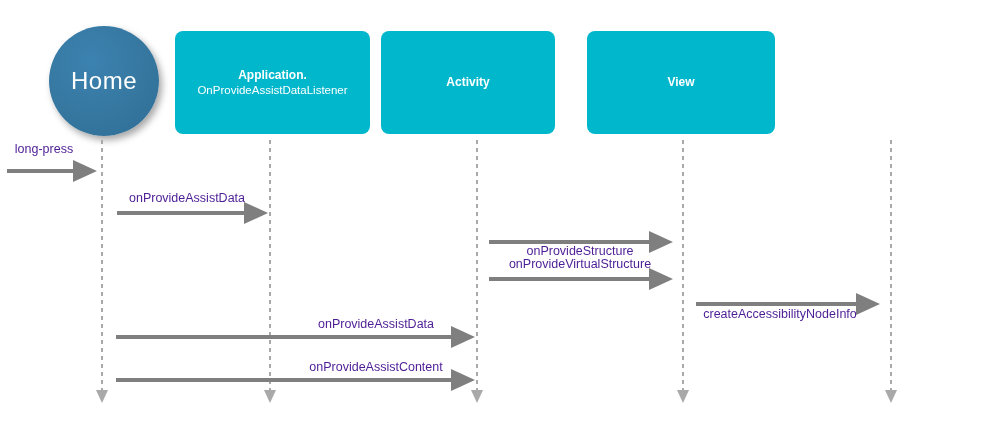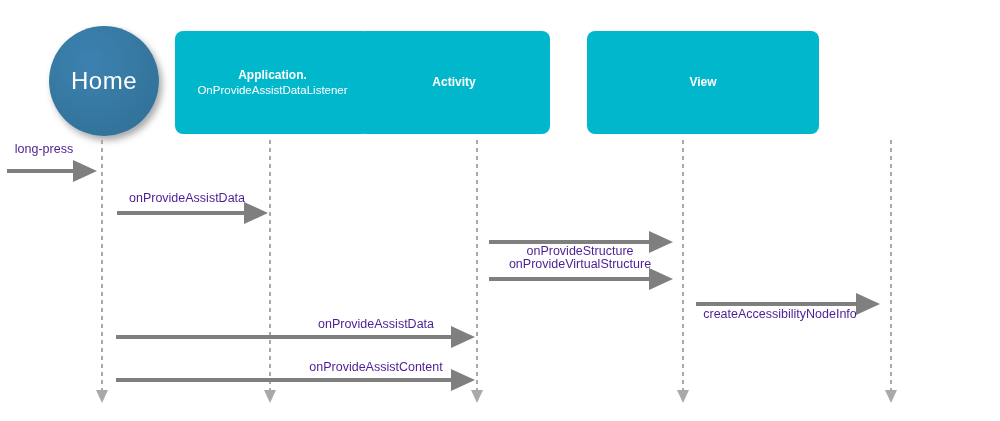--- a/index.html
+++ b/index.html
@@ -41,22 +41,22 @@
     display: flex;
     flex-direction: column;
     align-items: center;
     justify-content: center;
     text-align: center;
     border-radius: 8px;
   }
   .pbox .ptitle { font-size: 12px; font-weight: bold; line-height: 15px; }
   .pbox .psub   { font-size: 11.5px; font-weight: normal; line-height: 14px; }
   .pbox-application { left: 175px; width: 195px; }
-  .pbox-activity    { left: 358px; width: 192px; text-align: center; }
-  .pbox-view        { left: 587px; width: 232px; }
+  .pbox-activity    { left: 381px; width: 174px; text-align: center; }
+  .pbox-view        { left: 587px; width: 188px; }
   .pbox-anp         { left: 793px; width: 196px; }
 
   
   .lifeline {
     position: absolute;
     top: 140px;
     width: 2px;
     height: 250px;
     background: repeating-linear-gradient(
       to bottom, #a9a9a9 0px, #a9a9a9 4px, transparent 4px, transparent 8px);

